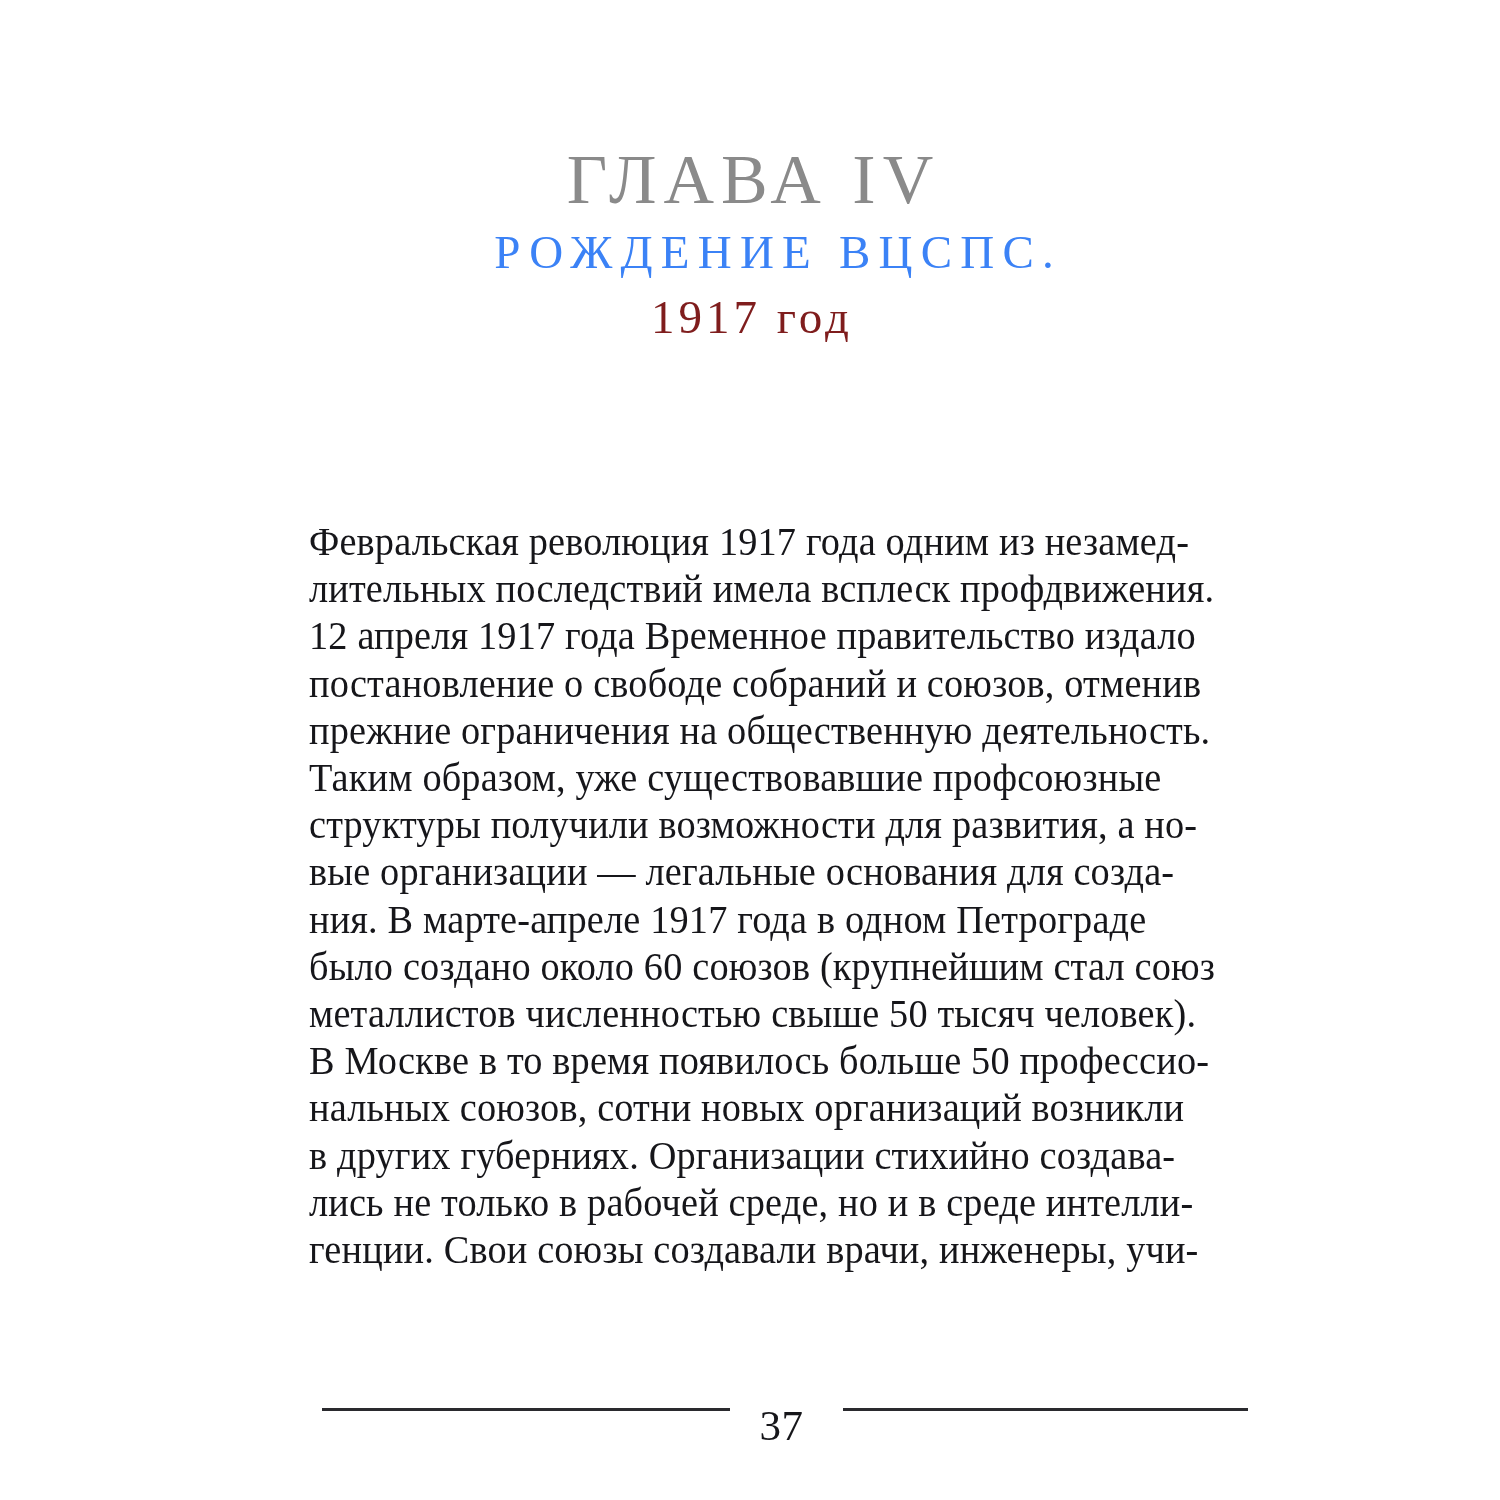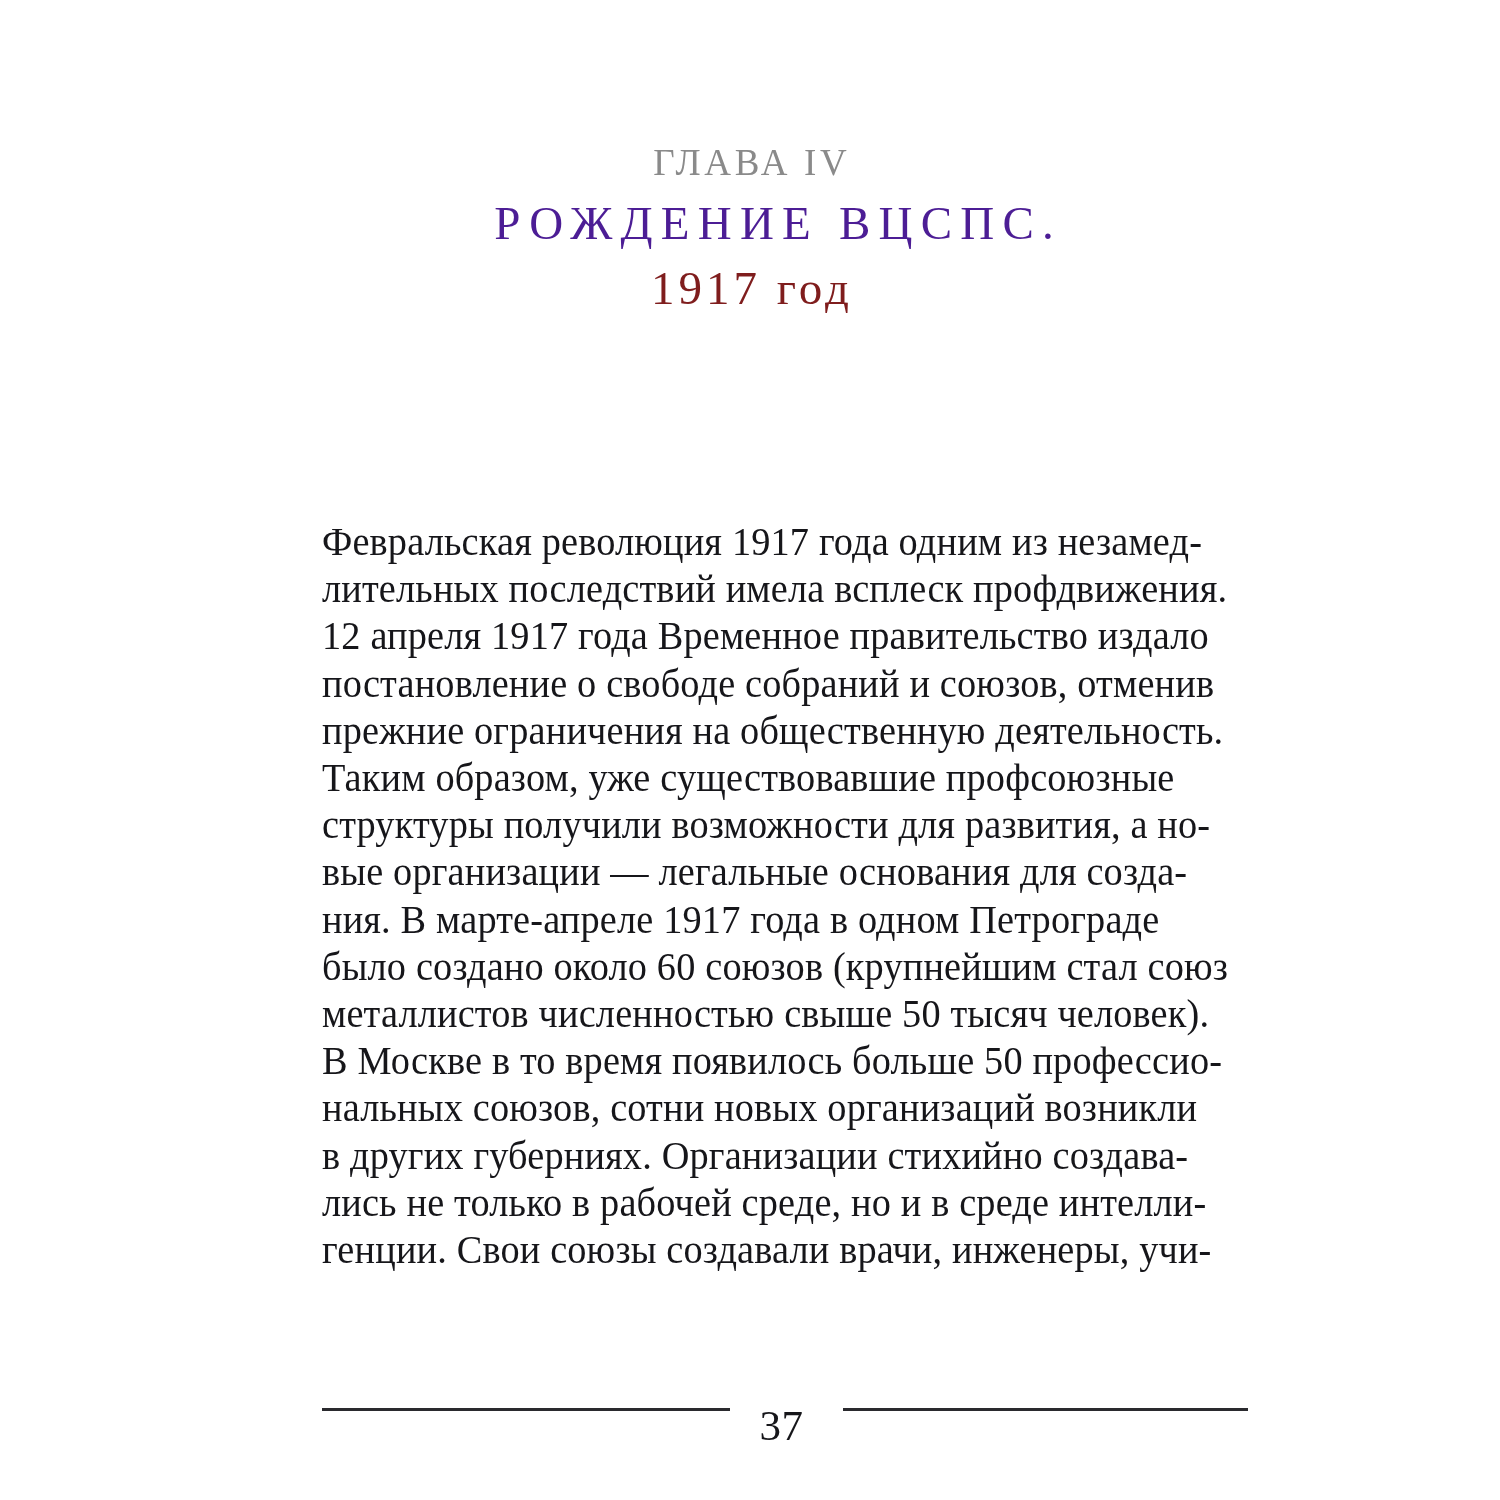--- a/index.html
+++ b/index.html
@@ -24,37 +24,37 @@
     position: absolute;
     left: 0;
     right: 0;
     top: 144px;
     text-align: center;
   }
 
   .chapter-label {
     display: block;
     font-family: "Liberation Serif", "DejaVu Serif", serif;
-    font-size: 37px;
+    font-size: 70px;
     line-height: 1.04;
     font-weight: 400;
     color: #8a8a8a;
     letter-spacing: 0.10em;
     text-indent: 0.10em;
     white-space: nowrap;
   }
 
   .chapter-title {
     display: block;
-    margin-top: 16px;
+    margin-top: 10px;
     font-family: "Liberation Serif", "DejaVu Serif", serif;
     font-size: 47px;
     line-height: 1.08;
     font-weight: 400;
-    color: #4c1d95;
+    color: #3b82f6;
     letter-spacing: 0.175em;
     text-indent: 0.175em;
     white-space: nowrap;
     padding-left: 48px;
   }
 
   .chapter-subtitle {
     display: block;
     margin-top: 14px;
     font-family: "Liberation Serif", "DejaVu Serif", serif;
@@ -63,21 +63,21 @@
     font-weight: 400;
     color: #7f1d1d;
     letter-spacing: 0.085em;
     text-indent: 0.085em;
     white-space: nowrap;
   }
 
   
   .body-text {
     position: absolute;
-    left: 322px;
+    left: 309px;
     top: 518px;
     width: 926px;
   }
 
   .body-line {
     display: block;
     font-family: "Liberation Serif", "DejaVu Serif", serif;
     font-size: 41px;
     line-height: 47.2px;
     font-weight: 400;

